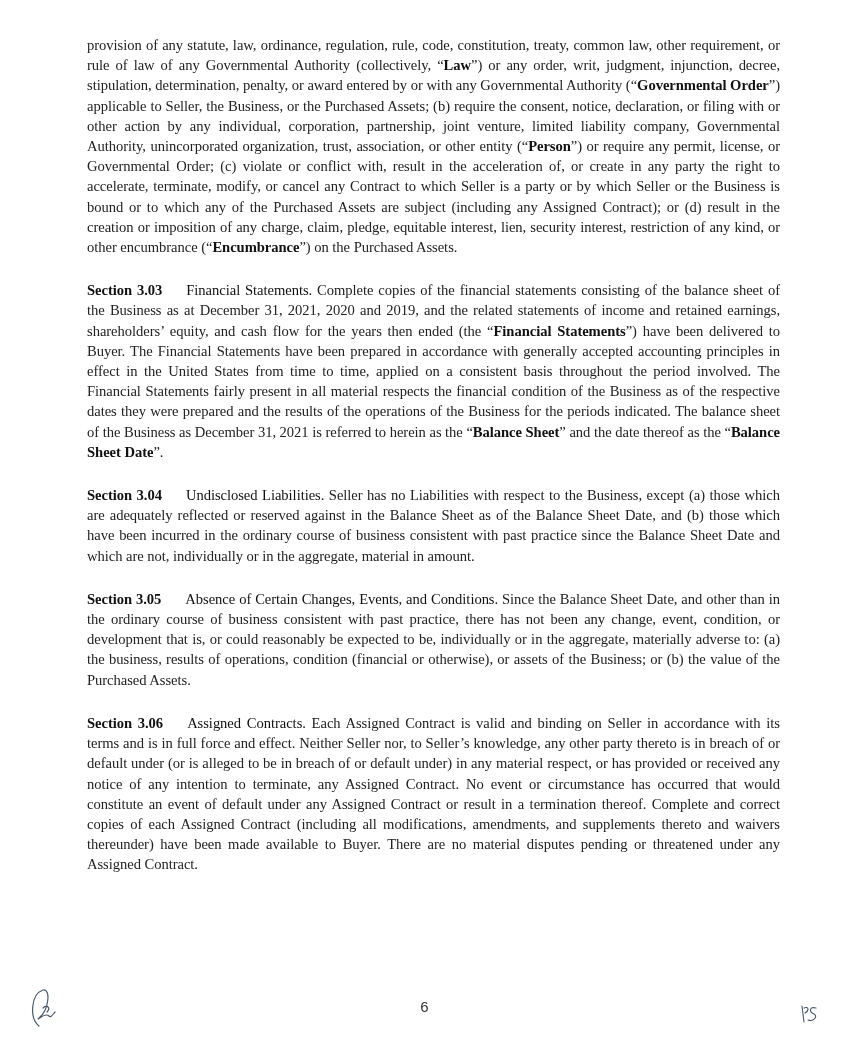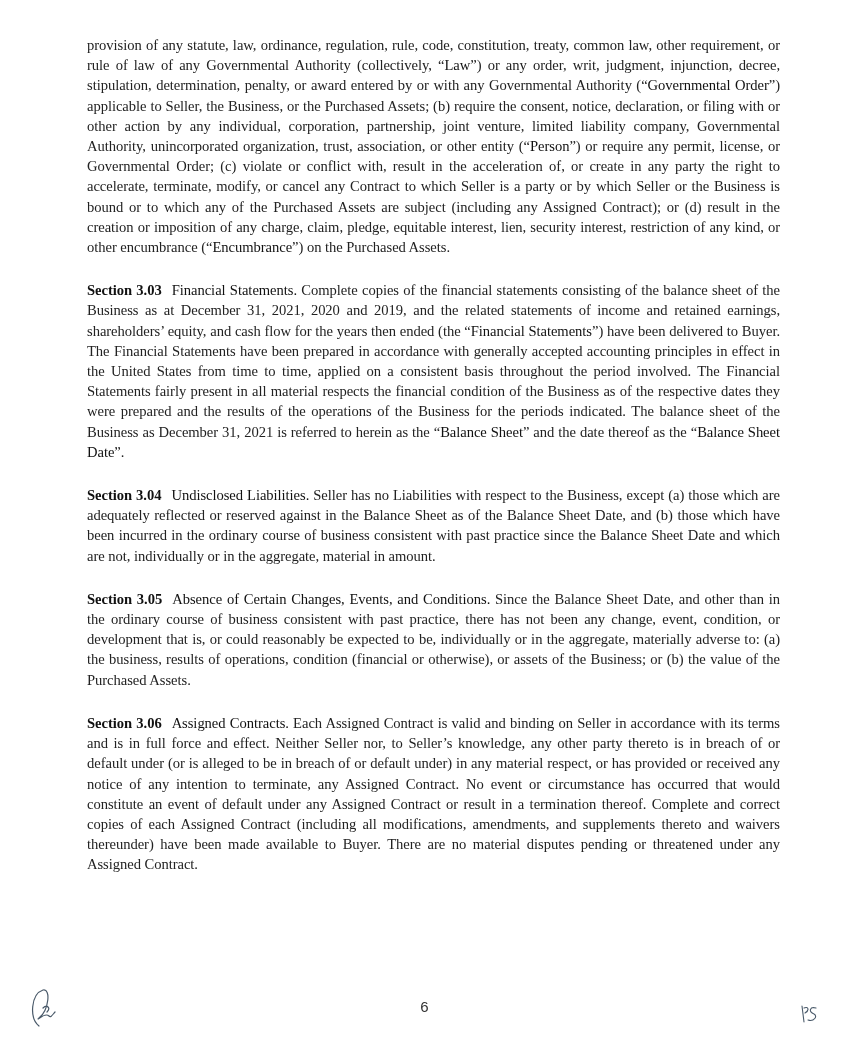--- a/index.html
+++ b/index.html
@@ -6,22 +6,22 @@
     body {
       width: 849px; height: 1054px; position: relative; overflow: hidden;
       font-family: "Liberation Serif", "DejaVu Serif", serif;
       color: #222;
     }
     .page { position: absolute; left: 87px; top: 35px; width: 693px; }
     .para {
       font-size: 14.6px; line-height: 20.2px; text-align: justify;
       margin: 0 0 23px 0; letter-spacing: -0.05px;
     }
-    .para b { font-weight: normal; color: #111; }
-    .sec-num { font-weight: bold; color: #111; margin-right: 10px; }
+    .para b { font-weight: bold; color: #111; }
+    .sec-num { font-weight: bold; color: #111; margin-right: 24px; }
     .sec-title { font-weight: normal; color: #111; }
     .footer-page {
       position: absolute; left: 0; width: 849px; top: 998px; text-align: center;
       font-family: "Liberation Sans", sans-serif; font-size: 15px; color: #333;
     }
     .initials-left { position: absolute; left: 25px; top: 982px; width: 50px; height: 50px; }
     .initials-right { position: absolute; left: 798px; top: 1002px; width: 24px; height: 24px; }
   </style>
 </head>
 <body>

